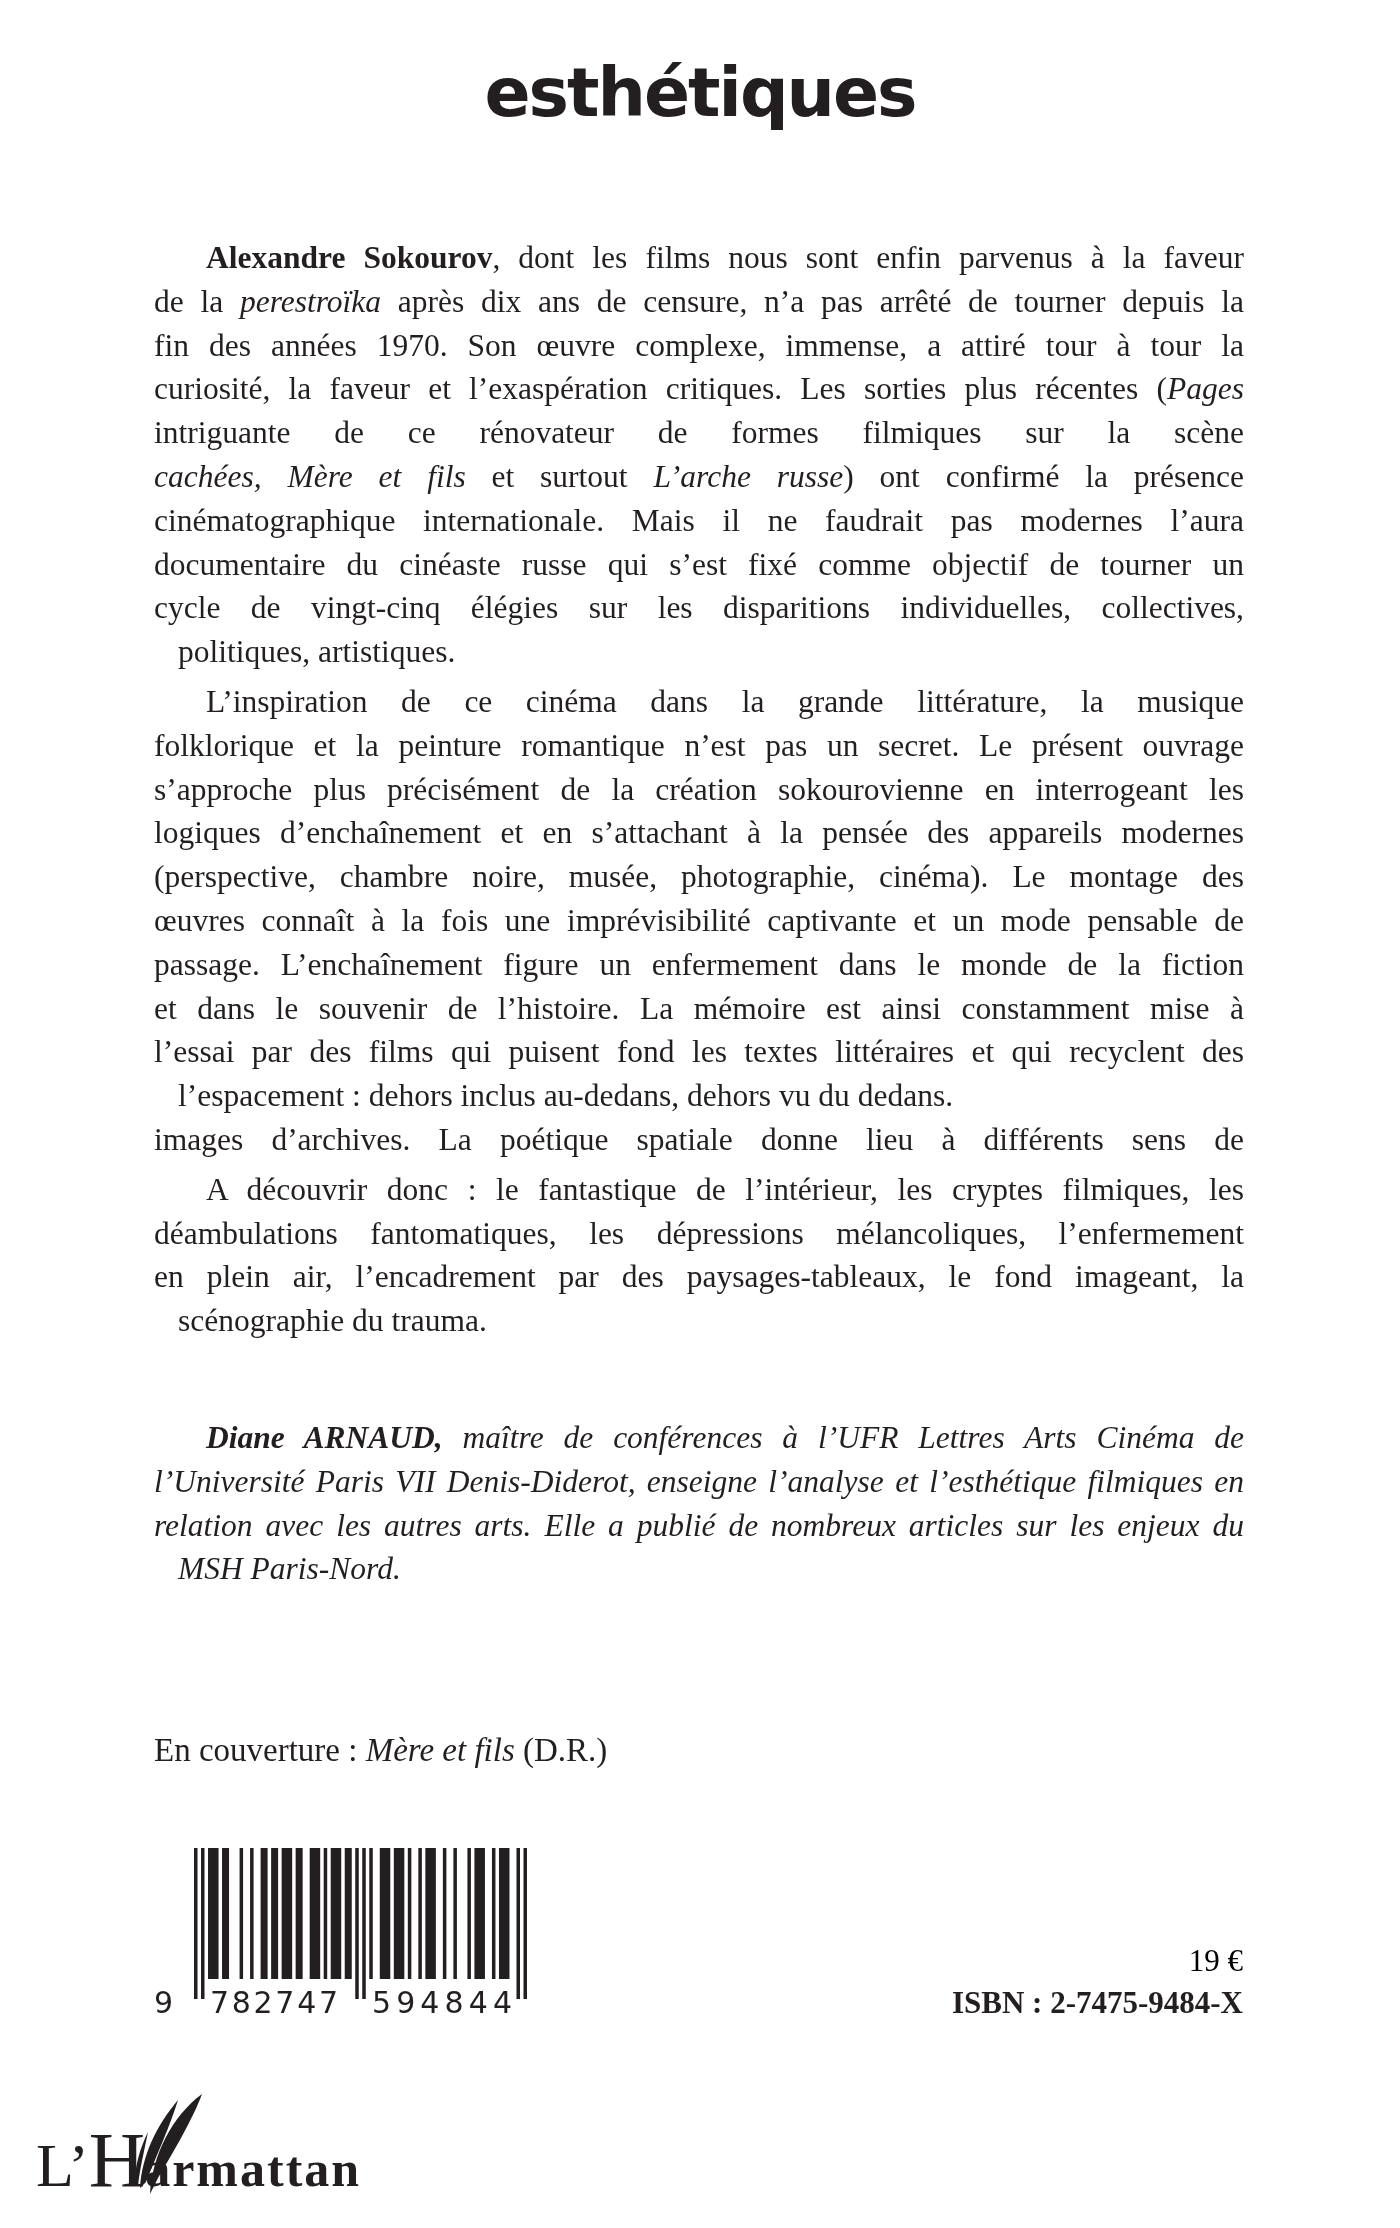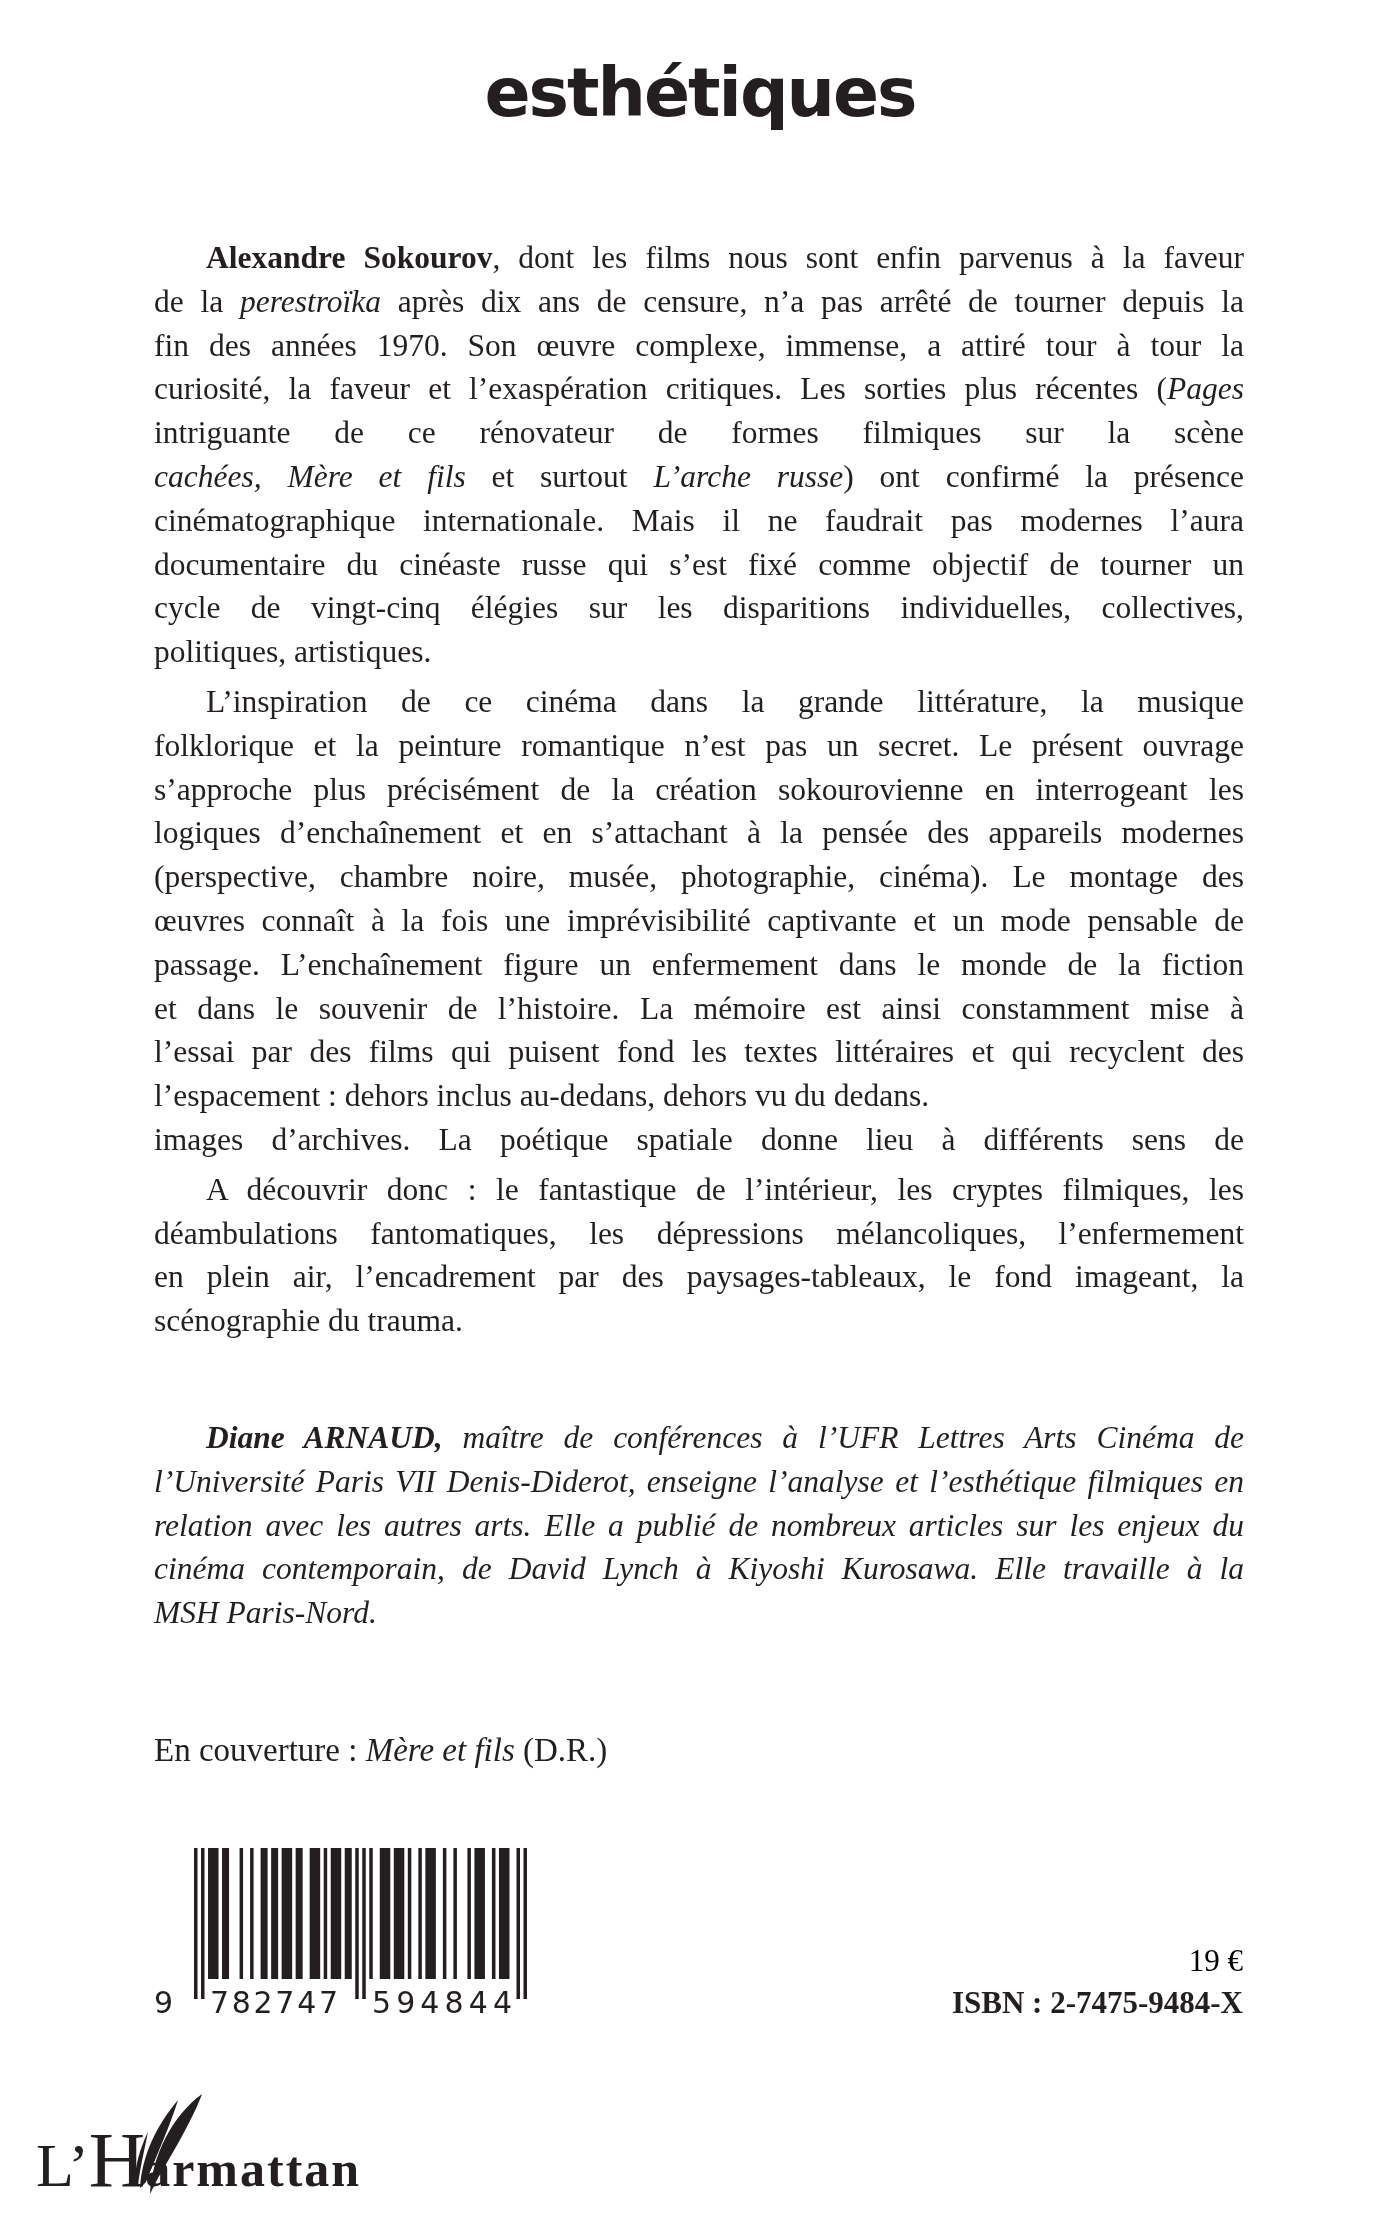--- a/index.html
+++ b/index.html
@@ -10,21 +10,21 @@
     letter-spacing: -2px; color: #231f20; margin: 0; line-height: 90px;
   }
   .col {
     position: absolute; left: 154px; width: 1090px;
     font-family: "Liberation Serif", serif; font-size: 31.5px; color: #231f20;
   }
   .line {
     display: block; height: 43.8px; line-height: 43.8px; white-space: nowrap;
     text-align: justify; text-align-last: justify;
   }
-  .line.last { text-align-last: left; }
+  .line.last { text-align-last: left; margin-left: 24px; }
   .line.indent { padding-left: 52px; }
   .para-gap { height: 6px; }
   .b { font-weight: bold; }
   .i { font-style: italic; }
   .bi { font-weight: bold; font-style: italic; }
   #p1 { top: 236px; }
   #bio { top: 1416px; font-style: italic; }
   .credit {
     position: absolute; left: 154px; top: 1730px; font-family: "Liberation Serif", serif;
     font-size: 33px; line-height: 40px; color: #231f20;
@@ -84,21 +84,20 @@
       <span class="line"><span>déambulations fantomatiques, les dépressions mélancoliques, l’enfermement</span></span>
       <span class="line"><span>en plein air, l’encadrement par des paysages-tableaux, le fond imageant, la</span></span>
       <span class="line last"><span>scénographie du trauma.</span></span>
     </div>
   </div>
 
 <div id="bio" class="col">
     <span class="line indent"><span class="bi">Diane ARNAUD,</span><span> maître de conférences à l’UFR Lettres Arts Cinéma de</span></span>
     <span class="line"><span>l’Université Paris VII Denis-Diderot, enseigne l’analyse et l’esthétique filmiques en</span></span>
     <span class="line"><span>relation avec les autres arts. Elle a publié de nombreux articles sur les enjeux du</span></span>
-    <span class="line"><span>cinéma contemporain, de David Lynch à Kiyoshi Kurosawa. Elle travaille à la</span></span>
     <span class="line last"><span>MSH Paris-Nord.</span></span>
   </div>
 
 <div class="credit">
   <span>En couverture : </span><span class="i">Mère et fils</span><span> (D.R.)</span>
 </div>
 
 <svg class="barcode" viewBox="0 0 400 190" width="400" height="190">
   <g id="bars">
       <rect x="44.00" y="8" width="3.51" height="151" fill="#231f20"></rect>

